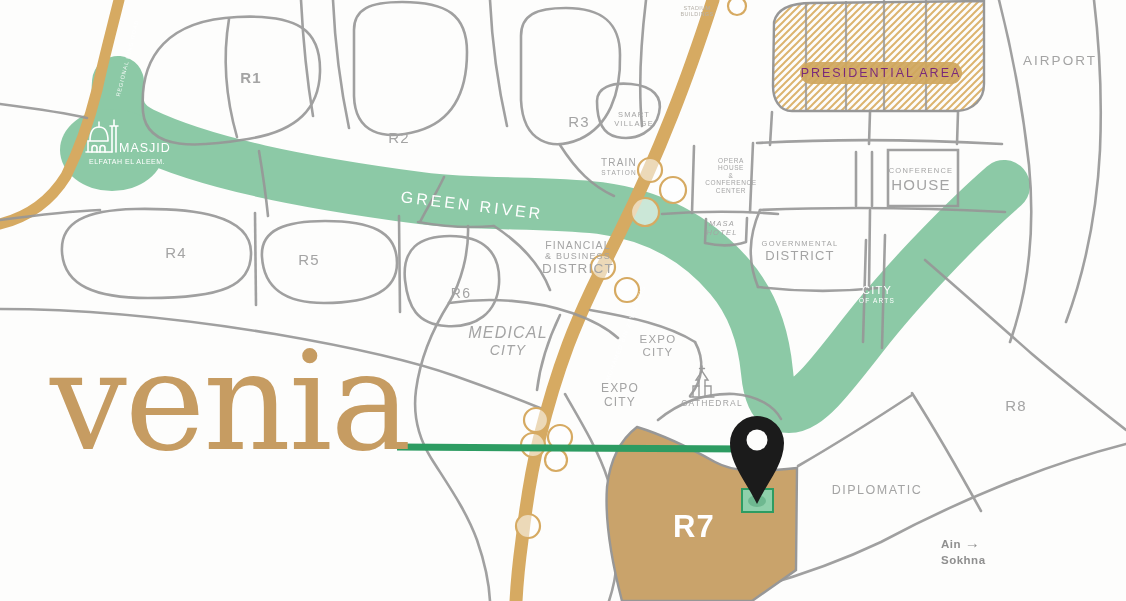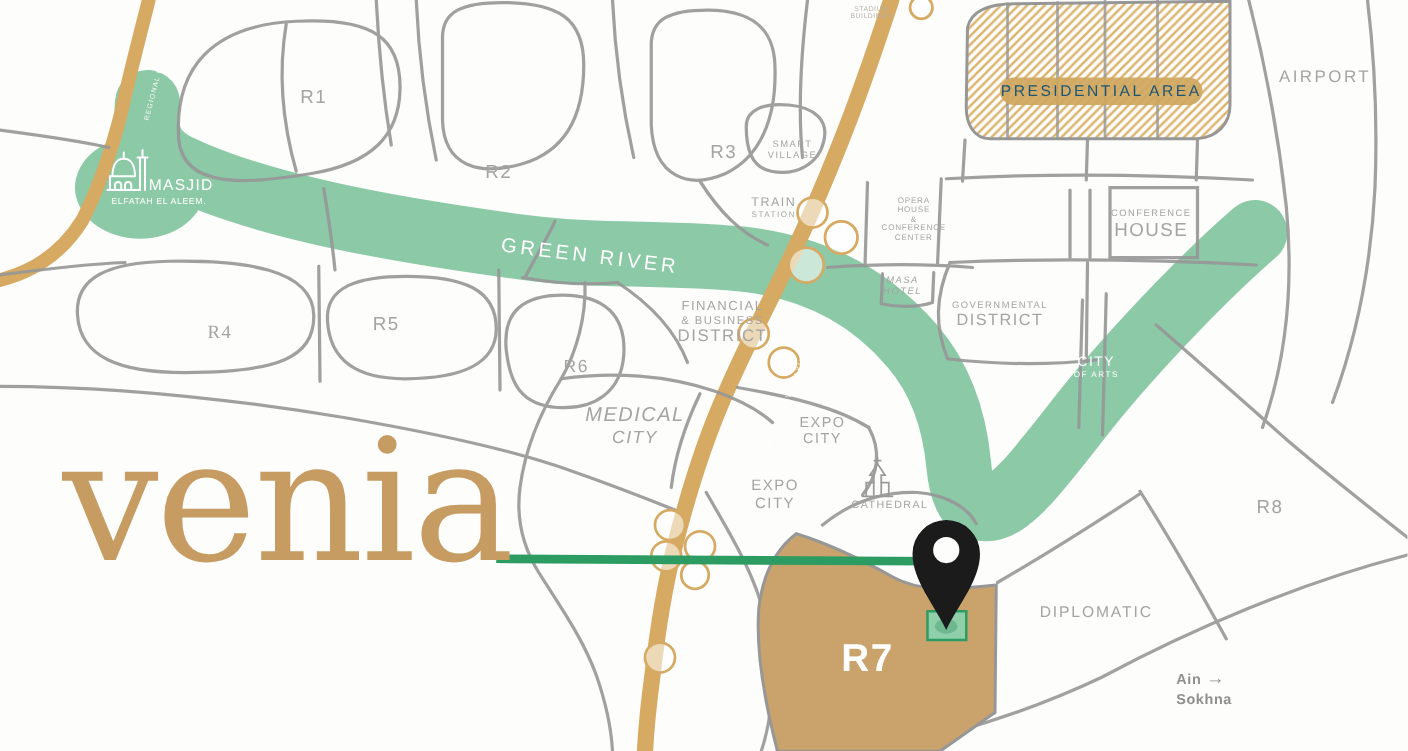--- a/index.html
+++ b/index.html
@@ -16,21 +16,21 @@
   .L{position:absolute;color:var(--label);letter-spacing:1.2px;line-height:1.15;
      white-space:nowrap;text-align:center;}
   .c{transform:translate(-50%,-50%);}
   .white{color:var(--white-label);}
   .logo{position:absolute;left:50px;top:402px;font-family:"DejaVu Serif","Liberation Serif",serif;
         font-size:136px;line-height:0;letter-spacing:-2px;color:var(--logo-gold);}
   .tagline{font-family:"DejaVu Serif","Liberation Serif",serif;color:var(--ink);
            font-size:18px;letter-spacing:4px;}
   .pill{position:absolute;left:800px;top:62px;width:162px;height:22px;border-radius:11px;
         background:var(--pill);opacity:.92;display:flex;align-items:center;justify-content:center;
-        color:#0c4a6e;font-size:12.5px;letter-spacing:2px;}
+        color:#701a75;font-size:12.5px;letter-spacing:2px;}
   .roadname{position:absolute;color:rgba(255,255,255,.9);font-size:6px;letter-spacing:1px;}
   .tiny{font-size:6.5px;letter-spacing:.6px;}
   .ain{position:absolute;left:941px;top:533px;color:#8f8f8f;font-weight:bold;
        font-size:11.5px;line-height:1.3;letter-spacing:.5px;}
 </style>
 </head>
 <body>
 
 <div id="stage">
 
@@ -156,24 +156,24 @@
       <path d="M 702,371 L 702,366 M 699.5,368.5 L 704.5,368.5"></path>
       <path d="M 693,396 L 693,386 L 699,386 M 705,386 L 711,386 L 711,396 M 690,397 L 714,397"></path>
     </g>
   </svg>
 
   <div class="L c" style="left:697px;top:11px;font-size:5.5px;color:#b5b0a8;letter-spacing:.4px;">
     <div>STADIUM</div>
       <div>BUILDINGS</div>
   </div>
 
-  <div class="L c" style="left:251px;top:78px;font-size:15px;">R1</div>
+  <div class="L c" style="left:251px;top:78px;font-size:15px;font-weight:bold;">R1</div>
   <div class="L c" style="left:399px;top:90px;font-size:15px;margin-top:48px;">R2</div>
   <div class="L c" style="left:579px;top:90px;font-size:15px;margin-top:32px;">R3</div>
-  <div class="L c" style="left:176px;top:267px;font-size:15px;font-family:Liberation Serif, serif;">R4</div>
+  <div class="L c" style="left:176px;top:253px;font-size:15px;">R4</div>
   <div class="L c" style="left:309px;top:260px;font-size:15px;">R5</div>
   <div class="L c" style="left:461px;top:293px;font-size:14px;">R6</div>
   <div class="L c" style="left:1016px;top:406px;font-size:15px;">R8</div>
   <div class="L c white" style="left:694px;top:527px;font-size:31px;font-weight:bold;">R7</div>
 
   <div class="L c white" style="left:472px;top:206px;font-size:16px;letter-spacing:3px;transform:translate(-50%,-50%) rotate(7deg);">GREEN RIVER</div>
 
   <div class="L white" style="left:119px;top:141px;font-size:12.5px;letter-spacing:1px;">MASJID</div>
   <div class="L c white" style="left:127px;top:162px;font-size:7px;letter-spacing:.5px;">ELFATAH EL ALEEM.</div>
 

